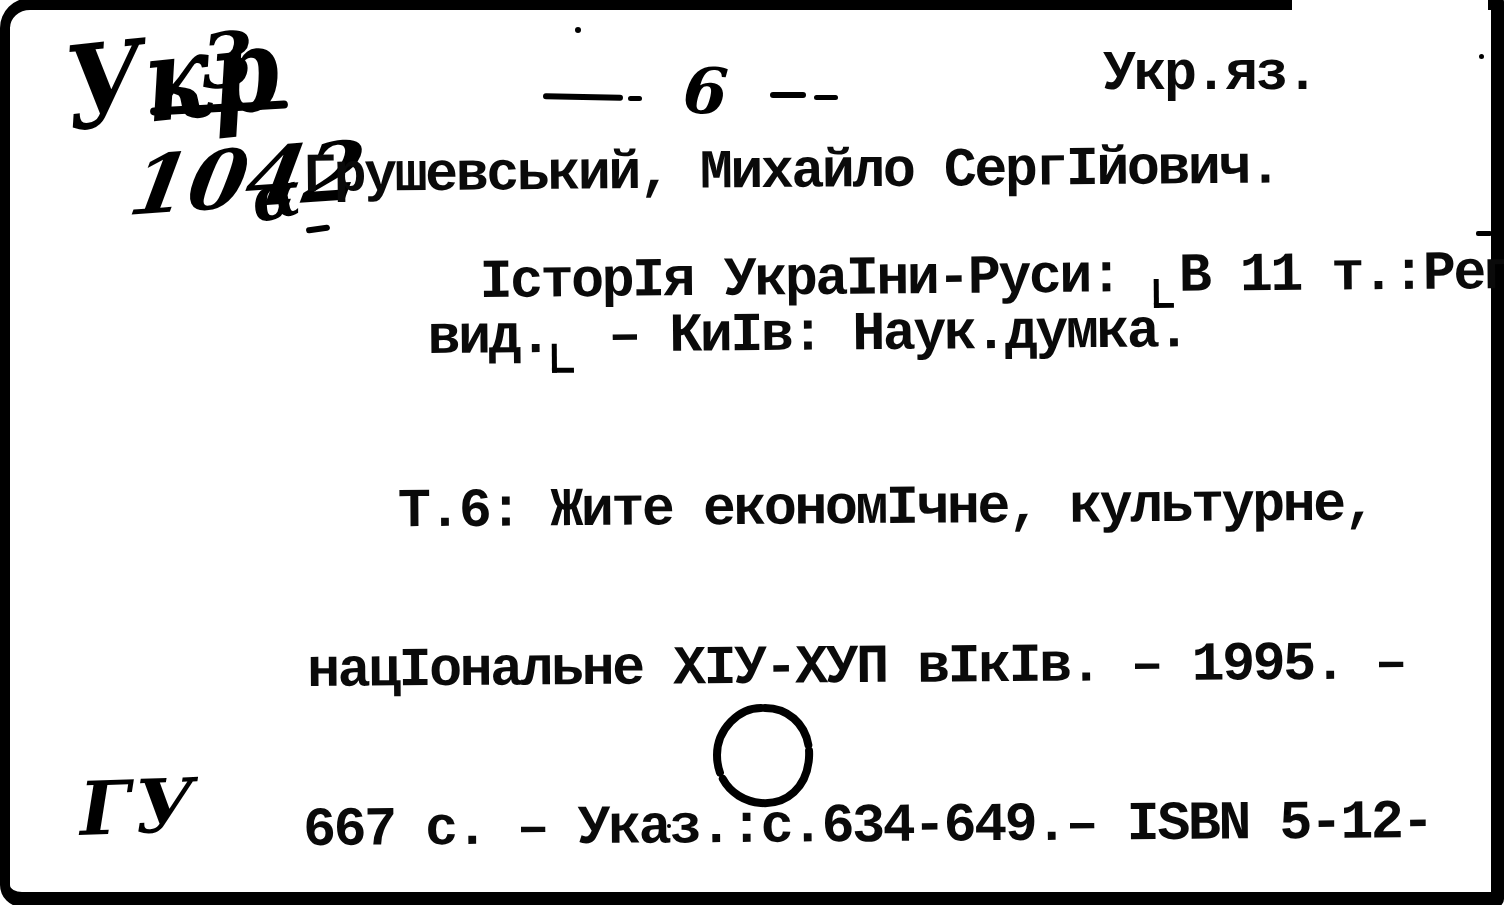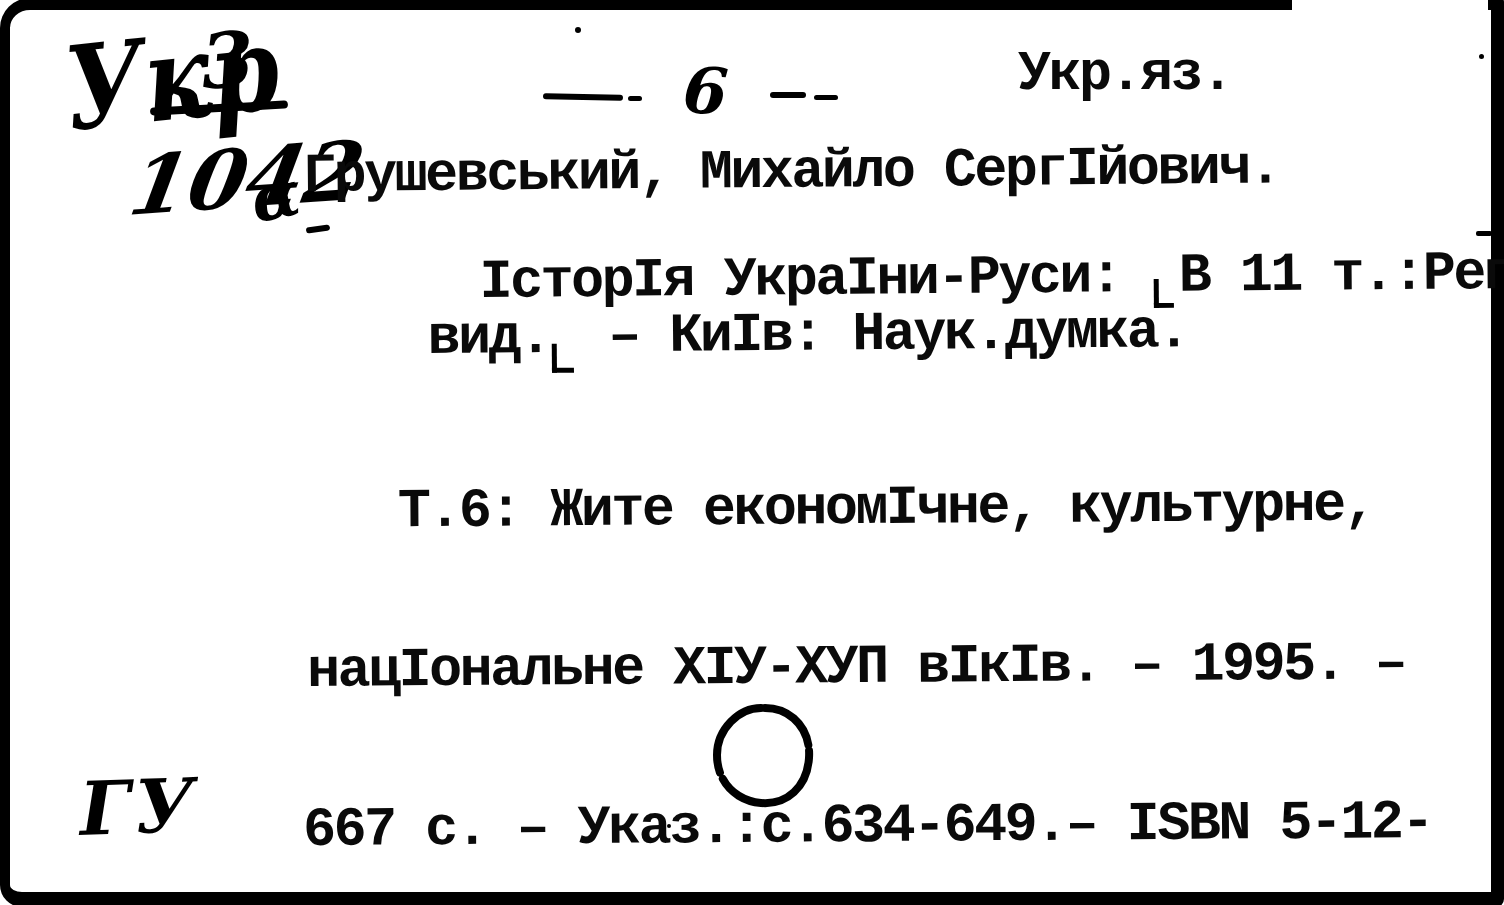--- a/index.html
+++ b/index.html
@@ -53,21 +53,21 @@
   <div class="hw hw-classnum">3</div>
   <div class="hw-underline"></div>
   <div class="hw hw-inv">1042</div>
 
   <div class="dash-seg" style="left:543px;top:94px;width:80px;height:6px;transform:rotate(1deg);"></div>
   <div class="dash-seg" style="left:628px;top:96px;width:14px;height:5px;"></div>
   <div class="hw hw-six">6</div>
   <div class="dash-seg" style="left:770px;top:92px;width:36px;height:6px;"></div>
   <div class="dash-seg" style="left:814px;top:95px;width:24px;height:5px;"></div>
 
-  <div class="typed" style="left:1018px;top:48px;text-align:right;">Укр.яз.</div>
+  <div class="typed" style="left:1103px;top:48px;text-align:right;">Укр.яз.</div>
 
   <div class="typed rot" style="left:303px;top:150px;">Грушевський, Михайло СергІйович.</div>
 
   <div class="hw hw-squiggle">α</div>
   <div class="hw-dash" style="left:306px;top:226px;width:24px;height:6px;transform:rotate(-8deg);"></div>
 
   <div class="typed rot" style="left:357px;top:204px;">
     <span>ІсторІя УкраІни-Руси: </span><span class="corner corner-open"></span><span>В 11 т.:Репр.</span>
   </div>
 

